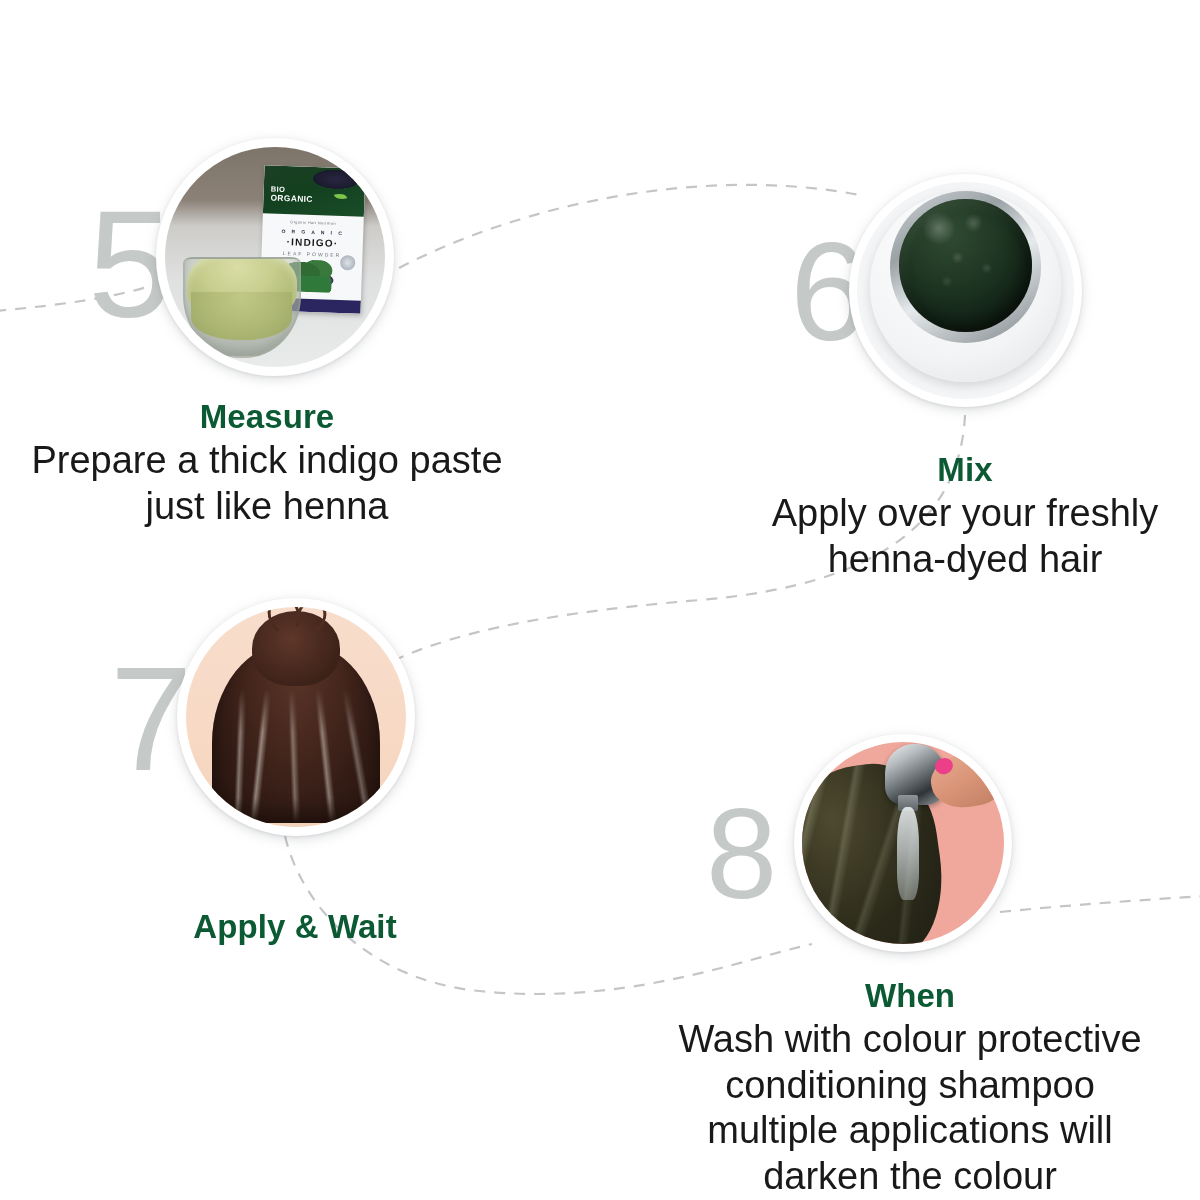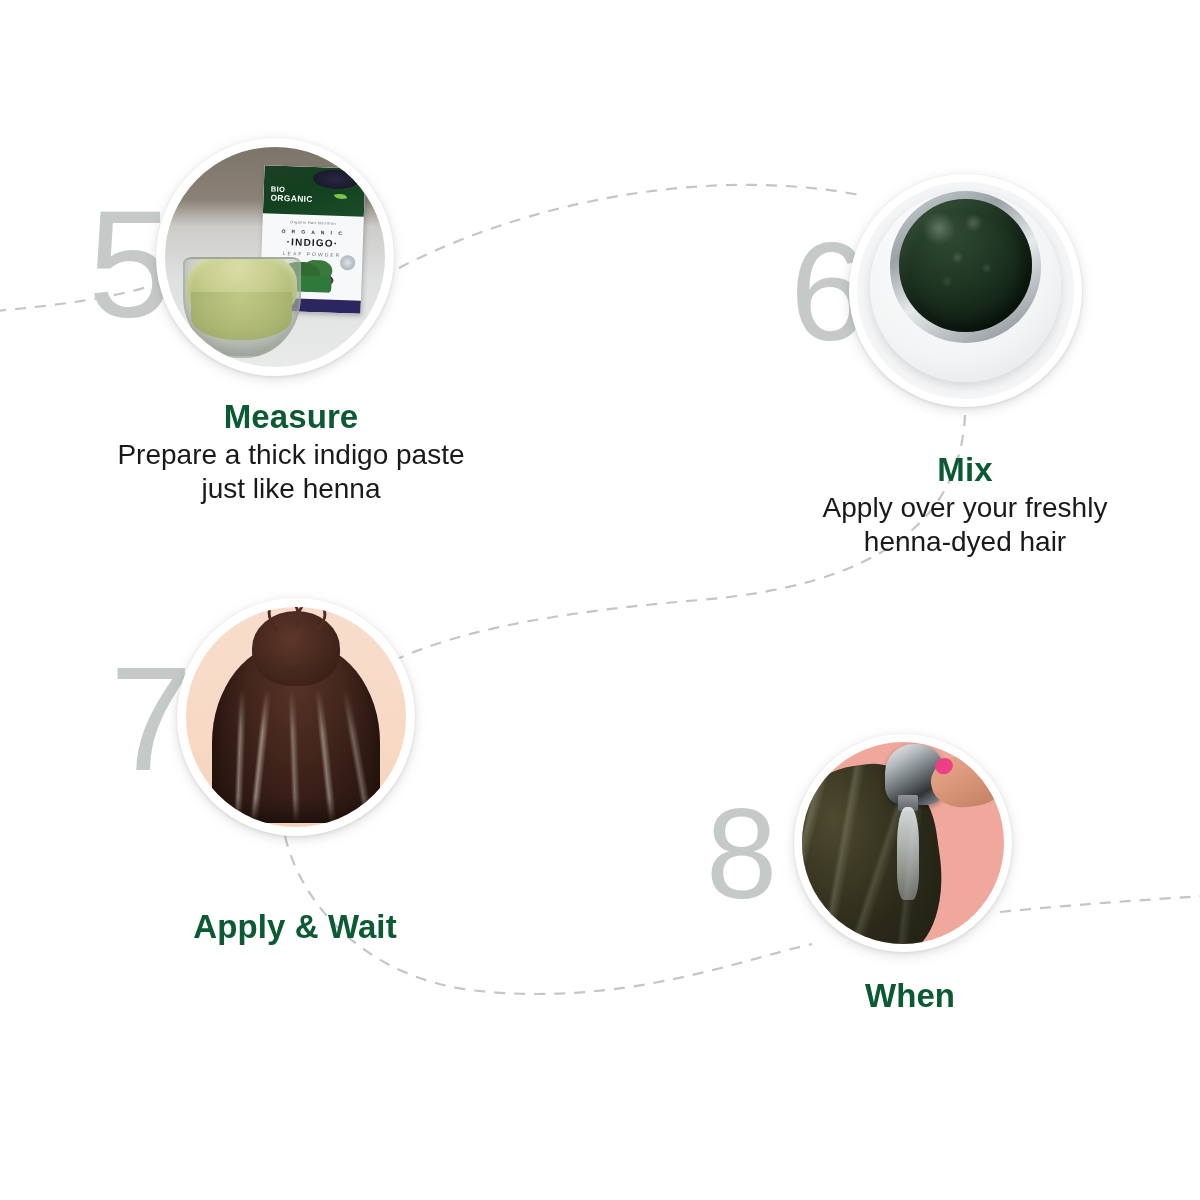--- a/index.html
+++ b/index.html
@@ -70,21 +70,21 @@
   }
   .caption-title {
     font-size: 33px;
     font-weight: 700;
     color: #0c5a34;
     line-height: 1.12;
     margin: 0 0 2px 0;
     letter-spacing: 0.1px;
   }
   .caption-body {
-    font-size: 28px;
+    font-size: 38px;
     font-weight: 400;
     color: #191919;
     line-height: 1.20;
     margin: 0;
     white-space: pre-line;
   }
 
   
 
   
@@ -377,21 +377,21 @@
             <div class="plant"></div>
             <div class="seal"></div>
             <div class="cert"></div>
             <div class="strip"></div>
           </div>
           <div class="bowl"></div>
         </div>
       </div>
     </div>
 
-    <div class="caption" style="left:46px; top:399px; width:490px;">
+    <div class="caption" style="left:22px; top:399px; width:490px;">
       <p class="caption-title">Measure</p>
       <p class="caption-body">Prepare a thick indigo paste
 just like henna</p>
     </div>
   </div>
 
   <div class="step">
     <div class="step-number" style="left:790px; top:222px; font-size:140px;">6</div>
 
     <div class="photo-circle" style="left:849px; top:174px; width:233px; height:233px;">
@@ -439,16 +439,20 @@
           <div class="nozzle"></div>
           <div class="water"></div>
           <div class="hand"></div>
           <div class="nail"></div>
         </div>
       </div>
     </div>
 
     <div class="caption" style="left:665px; top:978px; width:490px;">
       <p class="caption-title">When</p>
+      <p class="caption-body">Wash with colour protective
+conditioning shampoo
+multiple applications will
+darken the colour</p>
     </div>
   </div>
 
 </div>
 
 </body></html>

